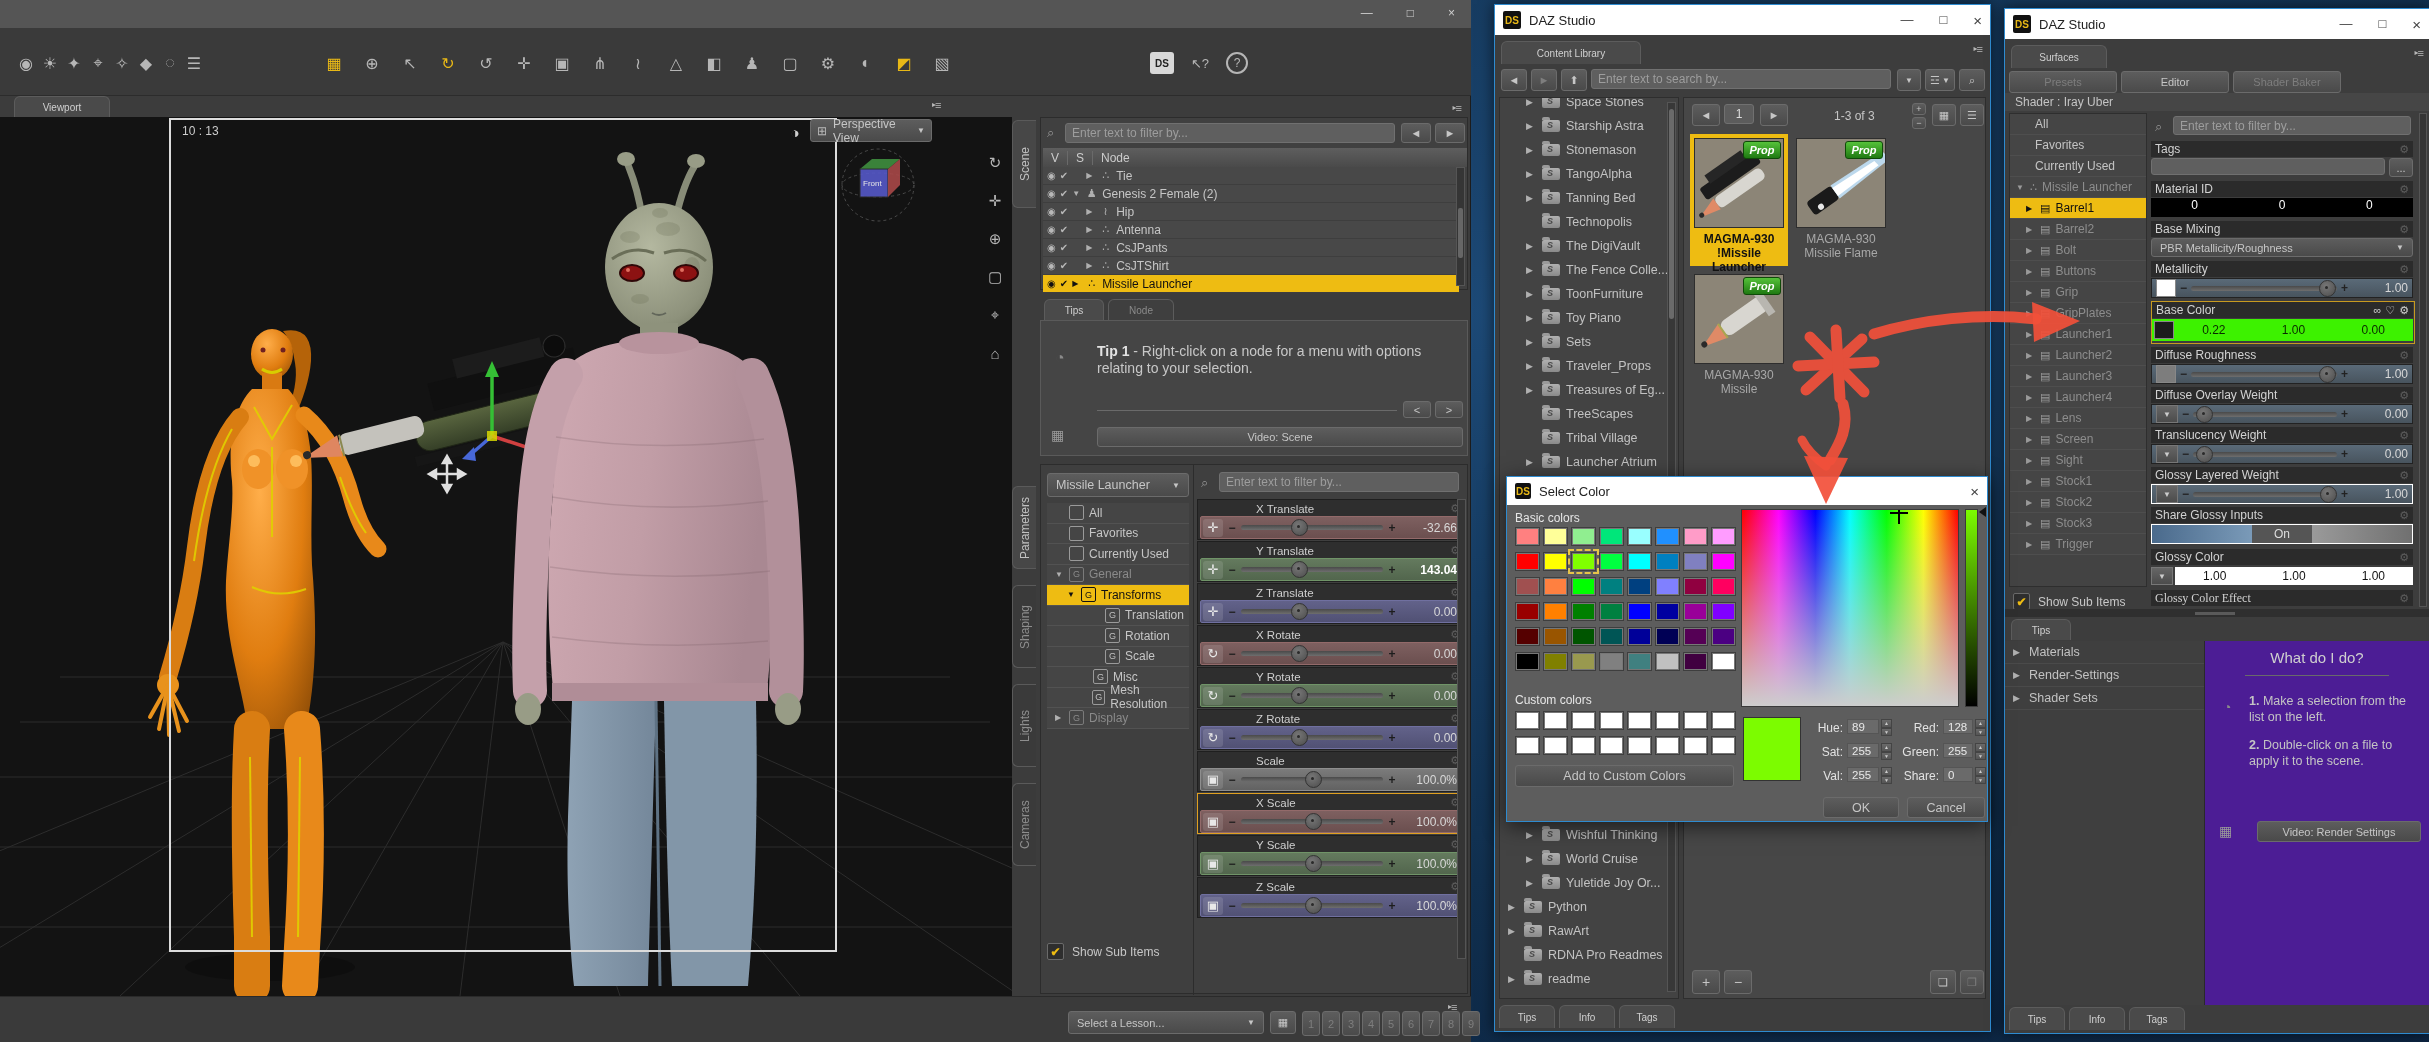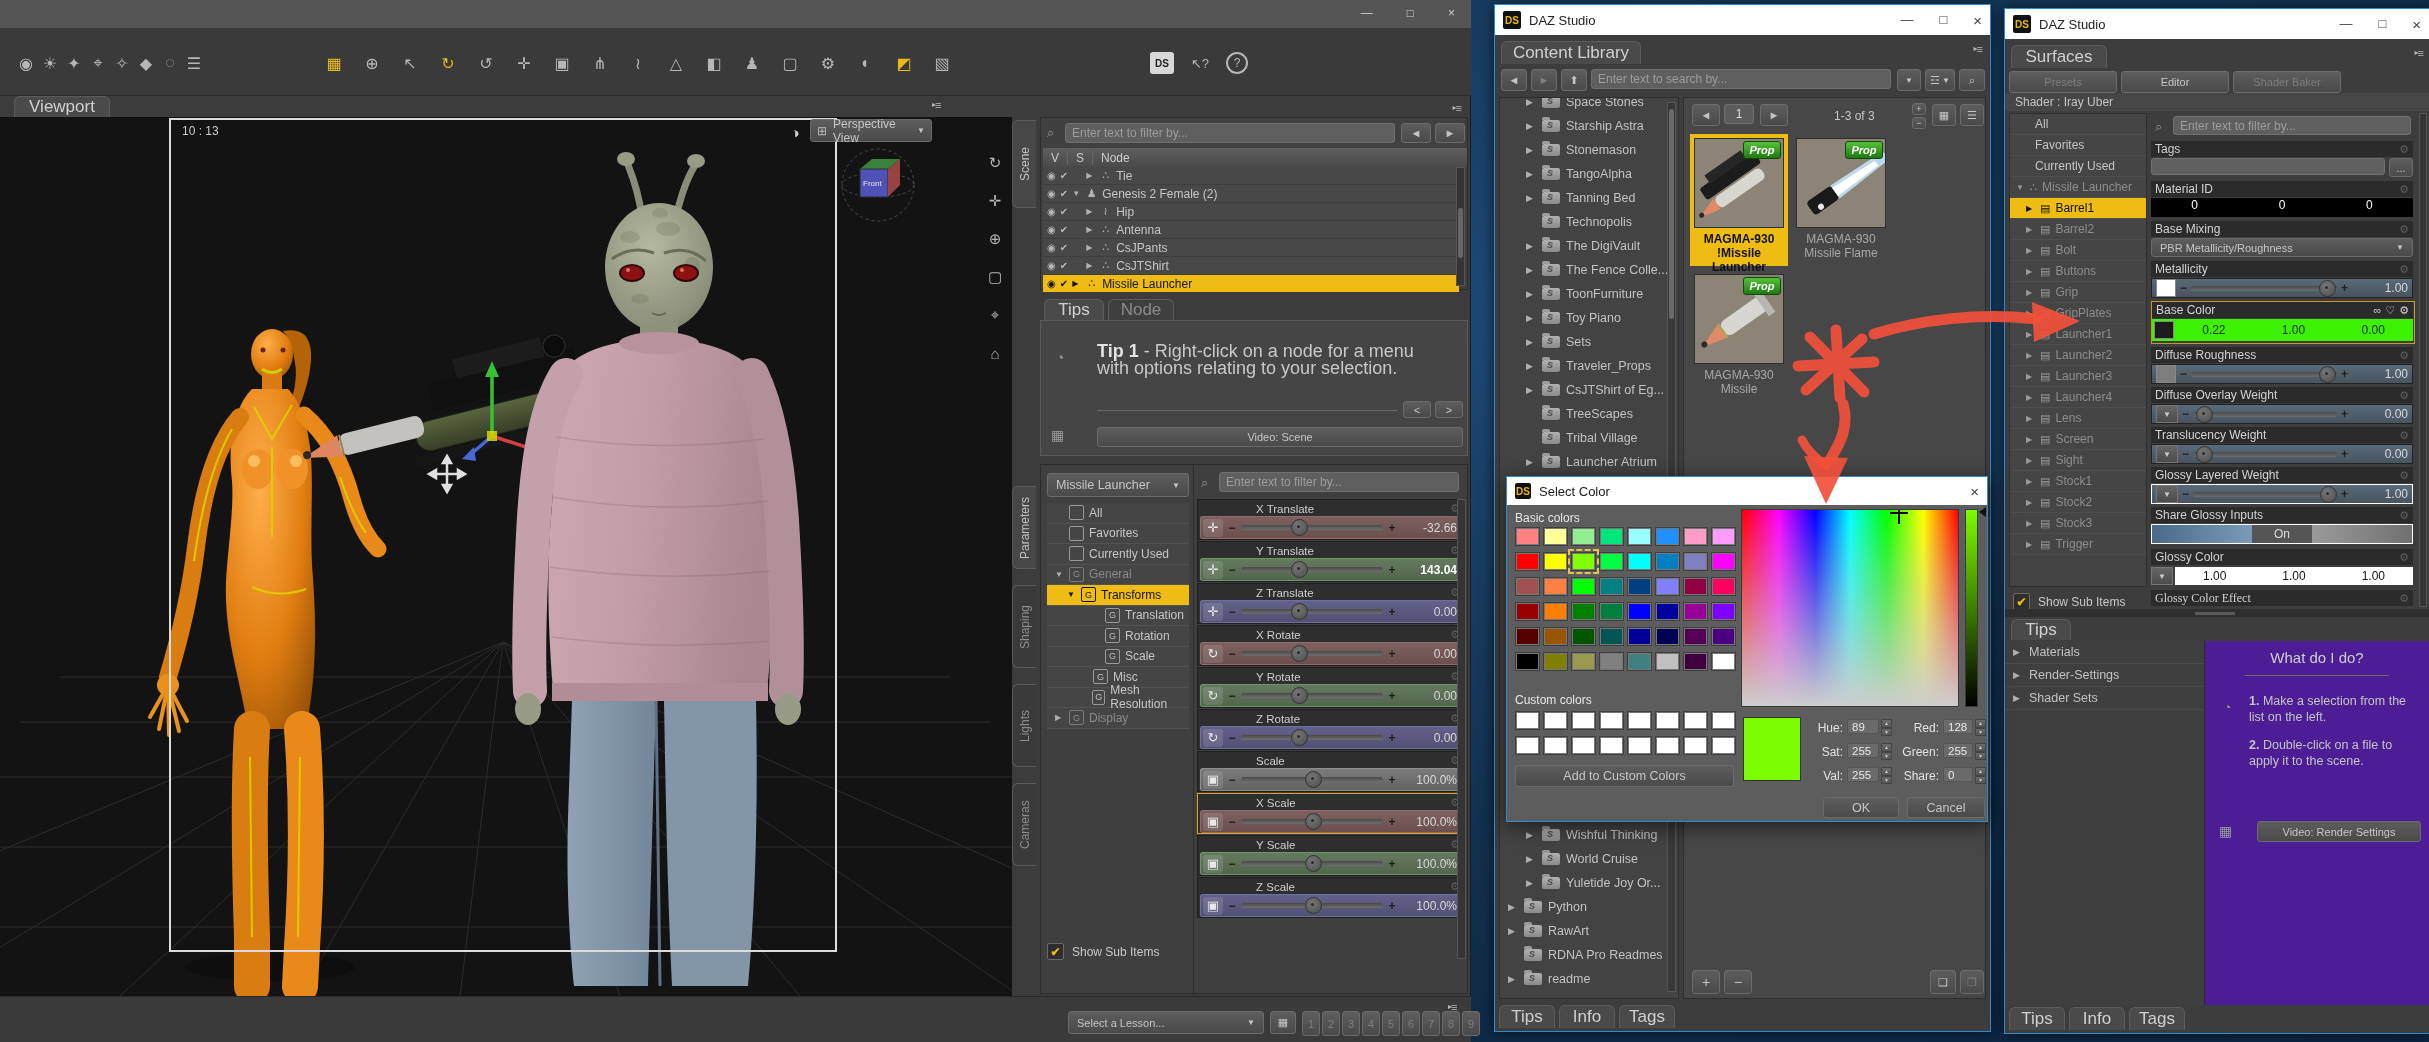--- a/index.html
+++ b/index.html
@@ -9,21 +9,21 @@
   .r{position:absolute;box-sizing:border-box;}
   .win{background:#3c3c3c;}
   .bluewin{border:1px solid #2e8bd0;background:#3d3d3d;box-shadow:0 0 14px rgba(0,0,0,.6);}
   .titlebar{background:#ffffff;color:#222;display:flex;align-items:center;padding:0 8px;gap:8px;font-size:13px;}
   .dslogo{width:18px;height:18px;background:#111;color:#e8b816;font-weight:bold;font-size:10px;
     display:flex;align-items:center;justify-content:center;border-radius:2px;}
   .winbtns{margin-left:auto;display:flex;gap:26px;color:#444;font-size:13px;}
   .winbtns span{cursor:default;}
   .darkbtns{color:#cfcfcf;gap:34px;font-size:12px;}
   .tab{background:#4a4a4a;color:#d0d0d0;border:1px solid #5c5c5c;border-bottom:none;
-    border-radius:6px 6px 0 0;display:flex;align-items:center;justify-content:center;font-size:17px;}
+    border-radius:6px 6px 0 0;display:flex;align-items:center;justify-content:center;font-size:10px;}
   .toolicon{width:24px;height:26px;display:flex;align-items:center;justify-content:center;
     color:#b6b6b6;font-size:16px;}
   .toolicon.accent{color:#e8b816;}
   .field{background:#5f5f5f;border:1px solid #707070;border-radius:3px;color:#ddd;
     font-size:12px;padding:0 6px;font-family:"Liberation Sans",sans-serif;}
   .field::placeholder{color:#9d9d9d;}
   .btn{background:linear-gradient(#5d5d5d,#4a4a4a);border:1px solid #6b6b6b;border-radius:3px;
     color:#c6c6c6;display:flex;align-items:center;justify-content:center;font-size:11px;}
   .btn.dim{color:#7e7e7e;}
   .hamb{color:#b8b8b8;font-size:13px;letter-spacing:-1px;}
@@ -426,21 +426,21 @@
       </div>
       <div class="r" style="right:2px;top:49px;width:9px;height:119px;background:#353535;border:1px solid #555;">
         <div class="r" style="left:1px;top:40px;width:5px;height:50px;background:#666;border-radius:2px;"></div>
       </div>
     </div>
 
     <div class="tab r" style="left:1044px;top:299px;width:60px;height:21px;">Tips</div>
     <div class="tab r" style="left:1108px;top:299px;width:66px;height:21px;color:#8a8a8a;background:#3f3f3f;">Node</div>
     <div class="r" style="left:1040px;top:320px;width:428px;height:136px;background:#454545;border:1px solid #5a5a5a;">
       <span class="r" style="left:14px;top:28px;color:#8a8a8a;font-size:16px;">◔</span>
-      <div class="r" style="left:56px;top:22px;width:348px;font-size:18px;color:#c8c8c8;line-height:17px;">
+      <div class="r" style="left:56px;top:22px;width:348px;font-size:14px;color:#c8c8c8;line-height:17px;">
         <b style="color:#e2e2e2;">Tip 1</b><span> - Right-click on a node for a menu with options relating to your selection.</span>
       </div>
       <div class="r" style="left:56px;top:89px;width:300px;border-top:1px solid #6a6a6a;"></div>
       <div class="btn r" style="left:362px;top:80px;width:28px;height:17px;">&lt;</div>
       <div class="btn r" style="left:394px;top:80px;width:28px;height:17px;">&gt;</div>
       <span class="r" style="left:10px;top:106px;color:#9a9a9a;font-size:14px;">▦</span>
       <div class="btn r" style="left:56px;top:106px;width:366px;height:20px;">Video: Scene</div>
     </div>
 
     <div class="r" style="left:1040px;top:464px;width:428px;height:530px;background:#3f3f3f;border:1px solid #2c2c2c;">
@@ -810,21 +810,21 @@
 
           <div class="lrow lvl1">
             <span class="arr">▶</span>
             <span class="folder"></span>
             <span>Traveler_Props</span>
           </div>
 
           <div class="lrow lvl1">
             <span class="arr">▶</span>
             <span class="folder"></span>
-            <span>CsJTShirt of Eg...</span>
+            <span>Treasures of Eg...</span>
           </div>
 
           <div class="lrow lvl1">
             <span class="arr"></span>
             <span class="folder"></span>
             <span>TreeScapes</span>
           </div>
 
           <div class="lrow lvl1">
             <span class="arr"></span>

